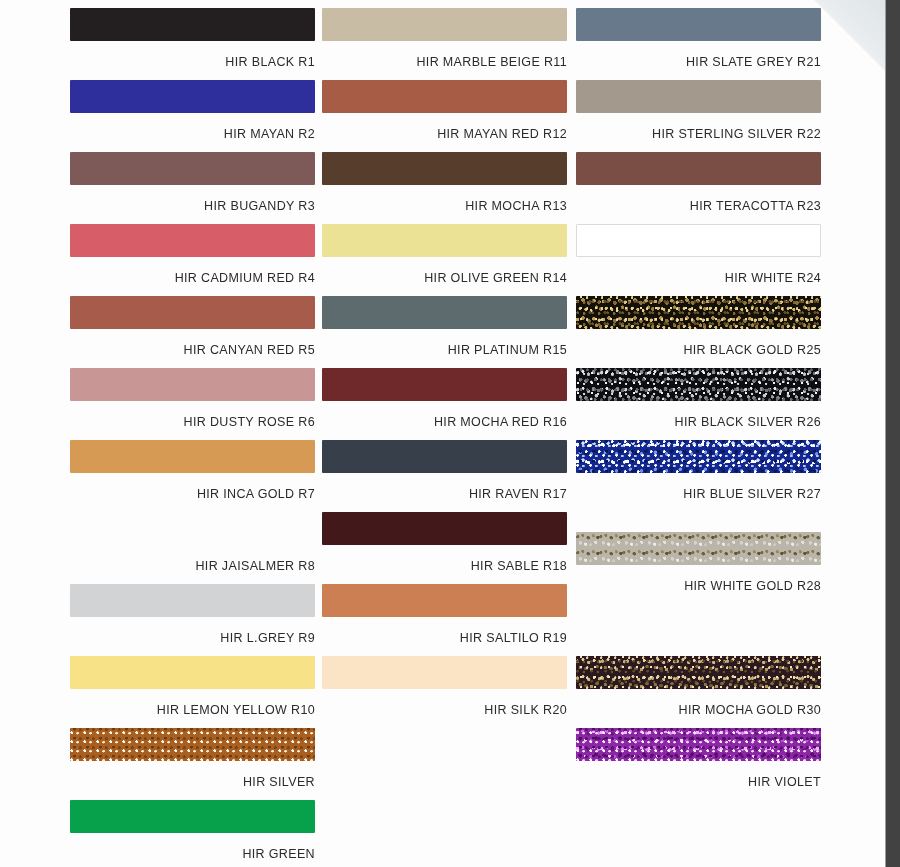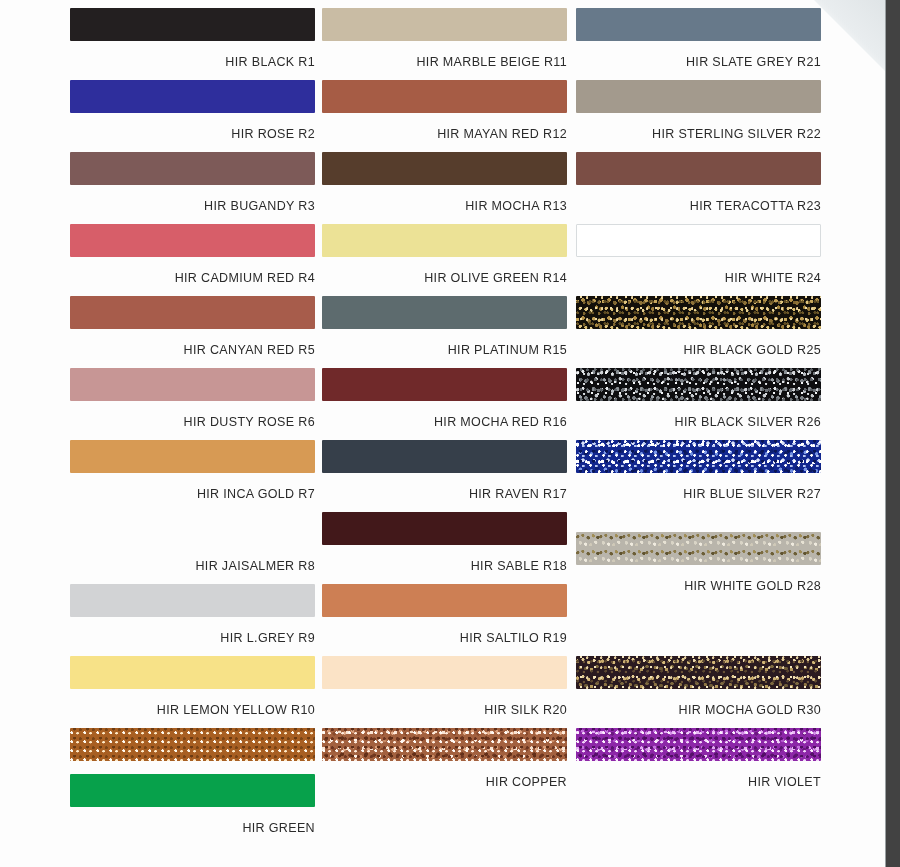--- a/index.html
+++ b/index.html
@@ -324,21 +324,21 @@
 <body>
 
 <div id="page">
   <div id="chart">
       <div class="swatch-cell" style="left: 70px; top: 8px; width: 245px;">
         <div class="swatch" style="background: rgb(35, 31, 32);"></div>
         <span class="swatch-label">HIR BLACK R1</span>
       </div>
       <div class="swatch-cell" style="left: 70px; top: 80px; width: 245px;">
         <div class="swatch" style="background: rgb(46, 46, 156);"></div>
-        <span class="swatch-label">HIR ROSE R2</span>
+        <span class="swatch-label">HIR MAYAN R2</span>
       </div>
       <div class="swatch-cell" style="left: 70px; top: 152px; width: 245px;">
         <div class="swatch" style="background: rgb(125, 90, 88);"></div>
         <span class="swatch-label">HIR BUGANDY R3</span>
       </div>
       <div class="swatch-cell" style="left: 70px; top: 224px; width: 245px;">
         <div class="swatch" style="background: rgb(215, 94, 105);"></div>
         <span class="swatch-label">HIR CADMIUM RED R4</span>
       </div>
       <div class="swatch-cell" style="left: 70px; top: 296px; width: 245px;">
@@ -362,21 +362,21 @@
         <span class="swatch-label">HIR L.GREY R9</span>
       </div>
       <div class="swatch-cell" style="left: 70px; top: 656px; width: 245px;">
         <div class="swatch" style="background: rgb(247, 226, 136);"></div>
         <span class="swatch-label">HIR LEMON YELLOW R10</span>
       </div>
       <div class="swatch-cell" style="left: 70px; top: 728px; width: 245px;">
         <div class="swatch glitter tex-bronze"></div>
         <span class="swatch-label">HIR SILVER</span>
       </div>
-      <div class="swatch-cell" style="left: 70px; top: 774px; width: 245px;">
+      <div class="swatch-cell" style="left: 70px; top: 800px; width: 245px;">
         <div class="swatch" style="background: rgb(7, 161, 75);"></div>
         <span class="swatch-label">HIR GREEN</span>
       </div>
       <div class="swatch-cell" style="left: 322px; top: 8px; width: 245px;">
         <div class="swatch" style="background: rgb(201, 188, 164);"></div>
         <span class="swatch-label">HIR MARBLE BEIGE R11</span>
       </div>
       <div class="swatch-cell" style="left: 322px; top: 80px; width: 245px;">
         <div class="swatch" style="background: rgb(166, 92, 69);"></div>
         <span class="swatch-label">HIR MAYAN RED R12</span>
@@ -405,24 +405,20 @@
         <div class="swatch" style="background: rgb(66, 24, 26);"></div>
         <span class="swatch-label">HIR SABLE R18</span>
       </div>
       <div class="swatch-cell" style="left: 322px; top: 584px; width: 245px;">
         <div class="swatch" style="background: rgb(205, 127, 84);"></div>
         <span class="swatch-label">HIR SALTILO R19</span>
       </div>
       <div class="swatch-cell" style="left: 322px; top: 656px; width: 245px;">
         <div class="swatch" style="background: rgb(251, 227, 198);"></div>
         <span class="swatch-label">HIR SILK R20</span>
-      </div>
-      <div class="swatch-cell" style="left: 322px; top: 728px; width: 245px;">
-        <div class="swatch glitter tex-copper"></div>
-        <span class="swatch-label">HIR COPPER</span>
       </div>
       <div class="swatch-cell" style="left: 576px; top: 8px; width: 245px;">
         <div class="swatch" style="background: rgb(103, 121, 138);"></div>
         <span class="swatch-label">HIR SLATE GREY R21</span>
       </div>
       <div class="swatch-cell" style="left: 576px; top: 80px; width: 245px;">
         <div class="swatch" style="background: rgb(163, 154, 141);"></div>
         <span class="swatch-label">HIR STERLING SILVER R22</span>
       </div>
       <div class="swatch-cell" style="left: 576px; top: 152px; width: 245px;">

